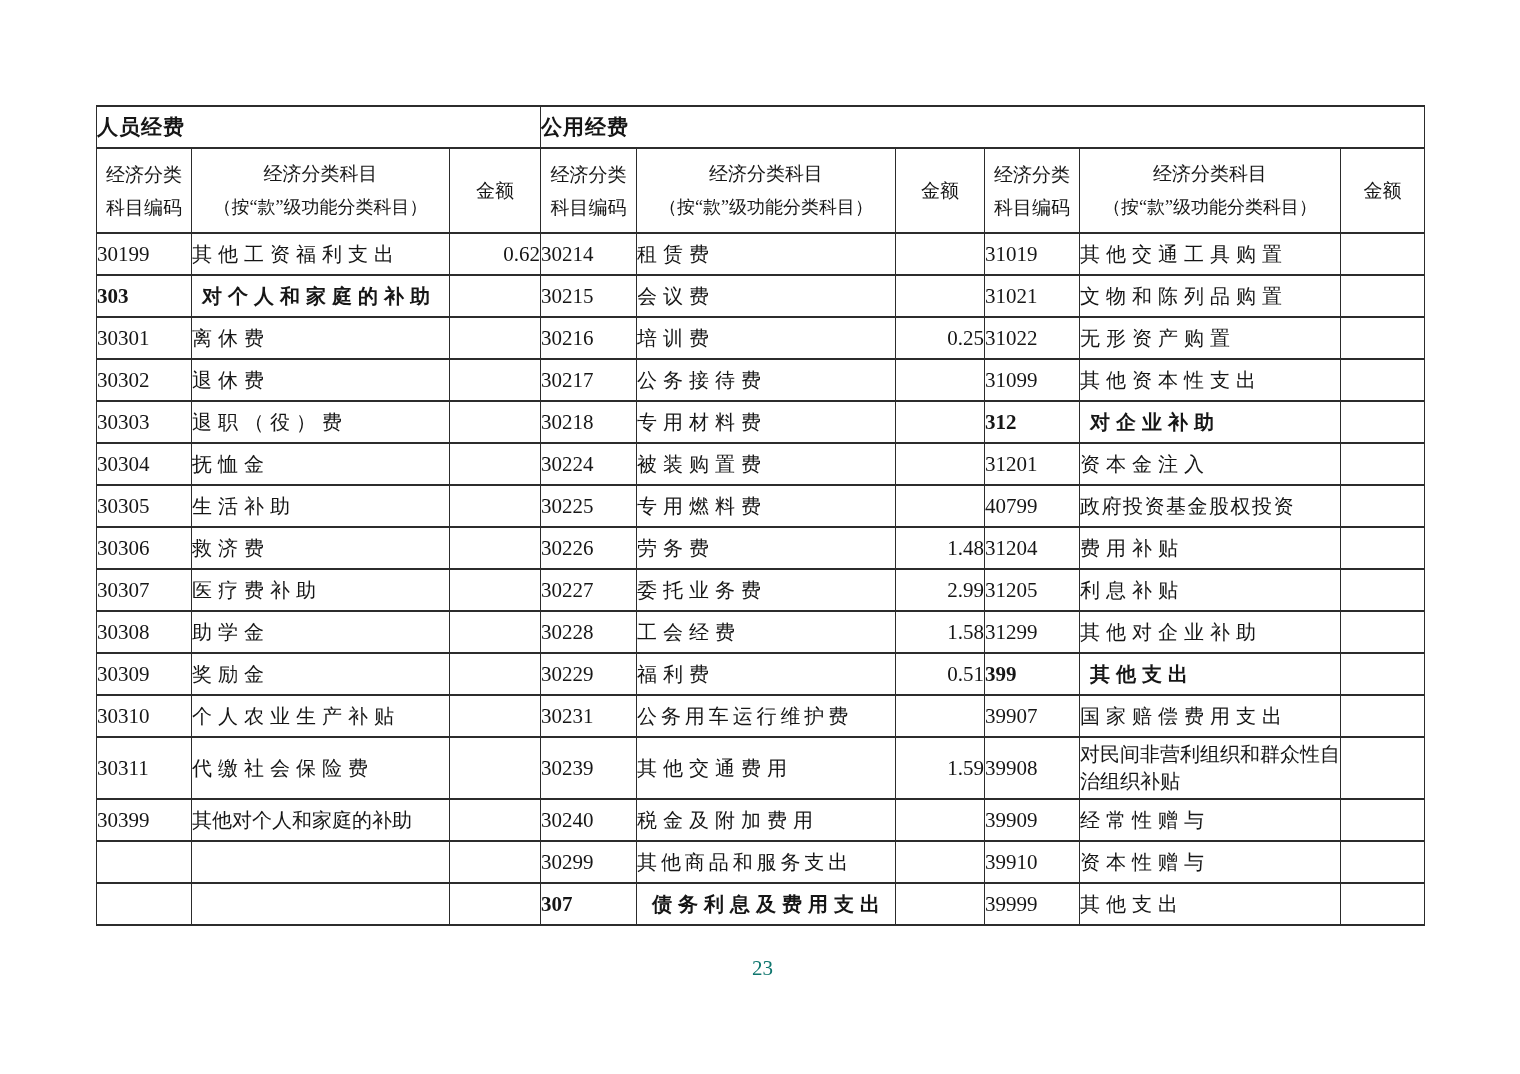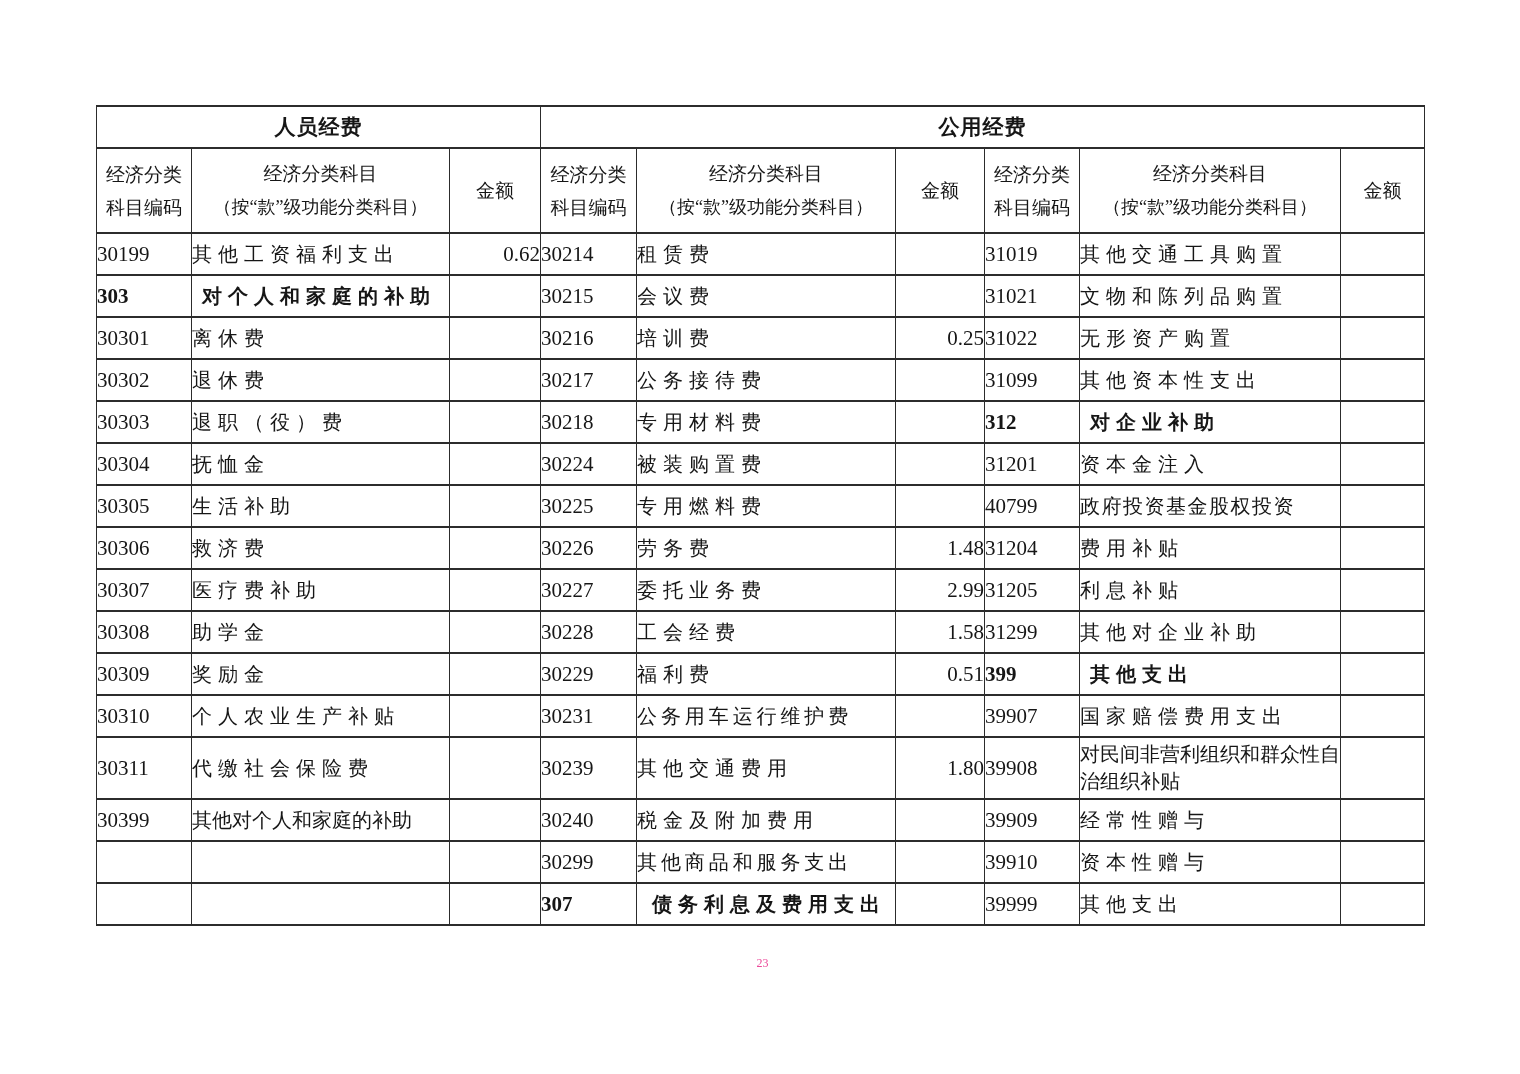--- a/index.html
+++ b/index.html
@@ -22,21 +22,21 @@
     border-top-width:2px;
     border-bottom-width:2px;
     padding:0;
     vertical-align:middle;
     overflow:hidden;
   }
   tr.band th{
     height:40px;
     font-size:21px;
     font-weight:bold;
-    text-align:center;
+    text-align:left;
     letter-spacing:1px;
   }
   tr.colhead th{
     height:83px;
     font-weight:normal;
     font-size:19px;
     text-align:center;
     line-height:33px;
   }
   tr.colhead th .l2{font-size:18px;}
@@ -58,22 +58,22 @@
   td.amount{
     text-align:right;
     padding-right:8px;
     font-size:21px;
   }
   .bold{font-weight:bold;}
   .page-number{
     position:absolute;
     left:5px;right:0;top:956px;
     text-align:center;
-    font-size:12px;
-    color:#ec4899;
+    font-size:21px;
+    color:#0f766e;
   }
 </style>
 </head>
 <body>
 
 <table class="budget">
   <colgroup>
     <col style="width:95px">
       <col style="width:258px">
       <col style="width:91px">
@@ -233,21 +233,21 @@
     <td class="code">39907</td>
     <td class="name" style="letter-spacing: 6px;">国家赔偿费用支出</td>
     <td class="amount"></td>
   </tr>
       <tr class="tall">
     <td class="code">30311</td>
     <td class="name" style="letter-spacing: 6px;">代缴社会保险费</td>
     <td class="amount"></td>
     <td class="code">30239</td>
     <td class="name" style="letter-spacing: 6px;">其他交通费用</td>
-    <td class="amount">1.80</td>
+    <td class="amount">1.59</td>
     <td class="code">39908</td>
     <td class="name" style="letter-spacing: 0px;">对民间非营利组织和群众性自治组织补贴</td>
     <td class="amount"></td>
   </tr>
       <tr>
     <td class="code">30399</td>
     <td class="name" style="letter-spacing: 0px;">其他对个人和家庭的补助</td>
     <td class="amount"></td>
     <td class="code">30240</td>
     <td class="name" style="letter-spacing: 6px;">税金及附加费用</td>

